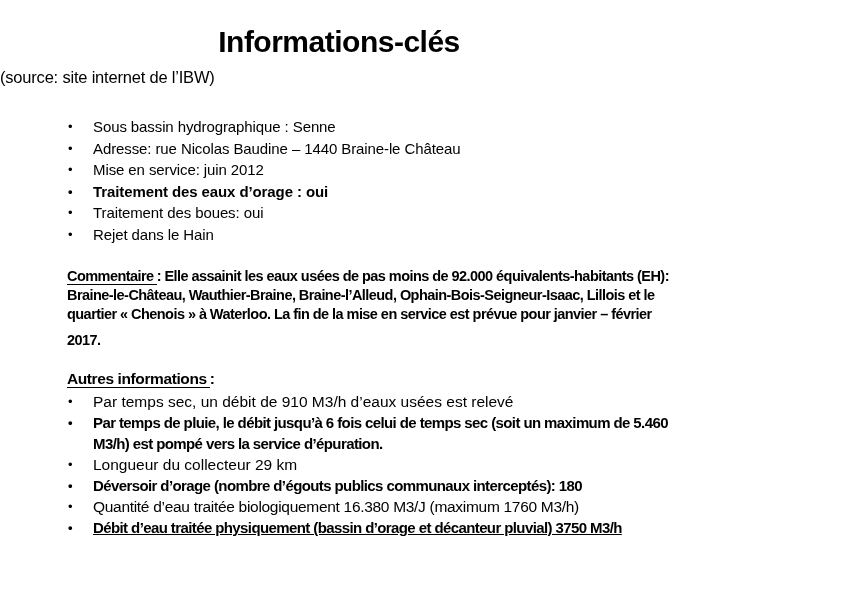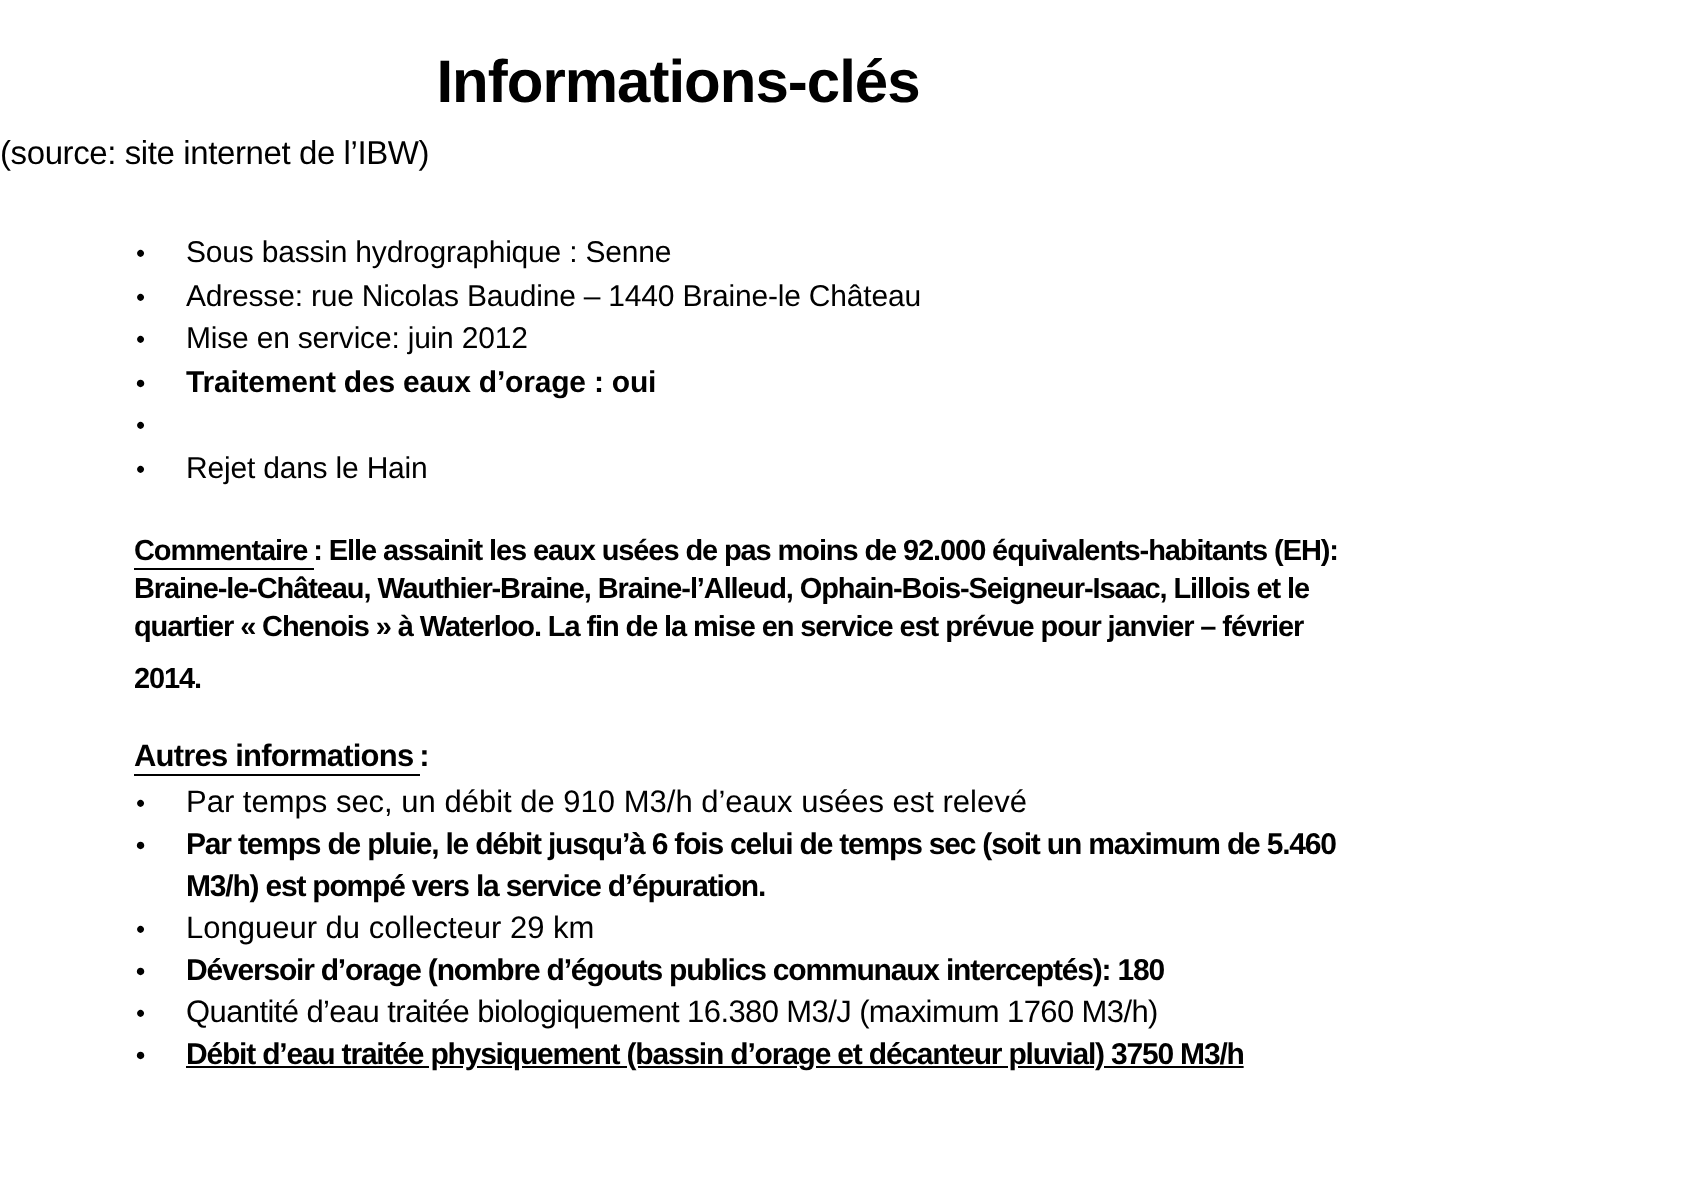--- a/index.html
+++ b/index.html
@@ -97,34 +97,35 @@
     <li class="li">
       <span class="bullet">•</span>
       <span>Mise en service: juin 2012</span>
     </li>
     <li class="li bold">
       <span class="bullet">•</span>
       <span>Traitement des eaux d’orage : oui</span>
     </li>
     <li class="li">
       <span class="bullet">•</span>
+      <span>Traitement des boues: oui</span>
     </li>
     <li class="li">
       <span class="bullet">•</span>
       <span>Rejet dans le Hain</span>
     </li>
   </ul>
 
   <div class="commentaire">
     <div>
       <span class="u-label">Commentaire</span><span>: Elle assainit les eaux usées de pas moins de 92.000 équivalents-habitants (EH):</span>
     </div>
     <div>Braine-le-Château, Wauthier-Braine, Braine-l’Alleud, Ophain-Bois-Seigneur-Isaac, Lillois et le</div>
     <div>quartier « Chenois » à Waterloo. La fin de la mise en service est prévue pour janvier – février</div>
-    <div class="year">2014.</div>
+    <div class="year">2017.</div>
   </div>
 
   <div class="autres-heading">
     <span class="u-label">Autres informations</span><span>:</span>
   </div>
 
   <ul class="list bottom-list">
     <li class="li">
       <span class="bullet">•</span>
       <span>Par temps sec, un débit de 910 M3/h d’eaux usées est relevé</span>

